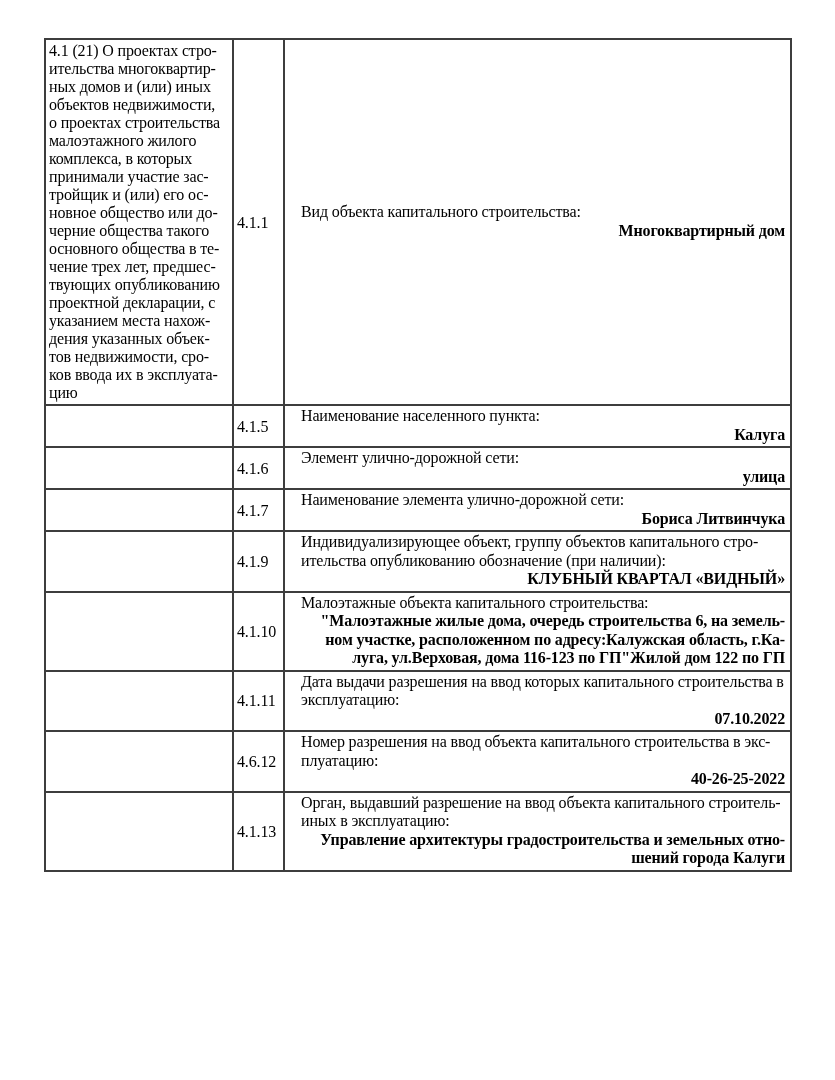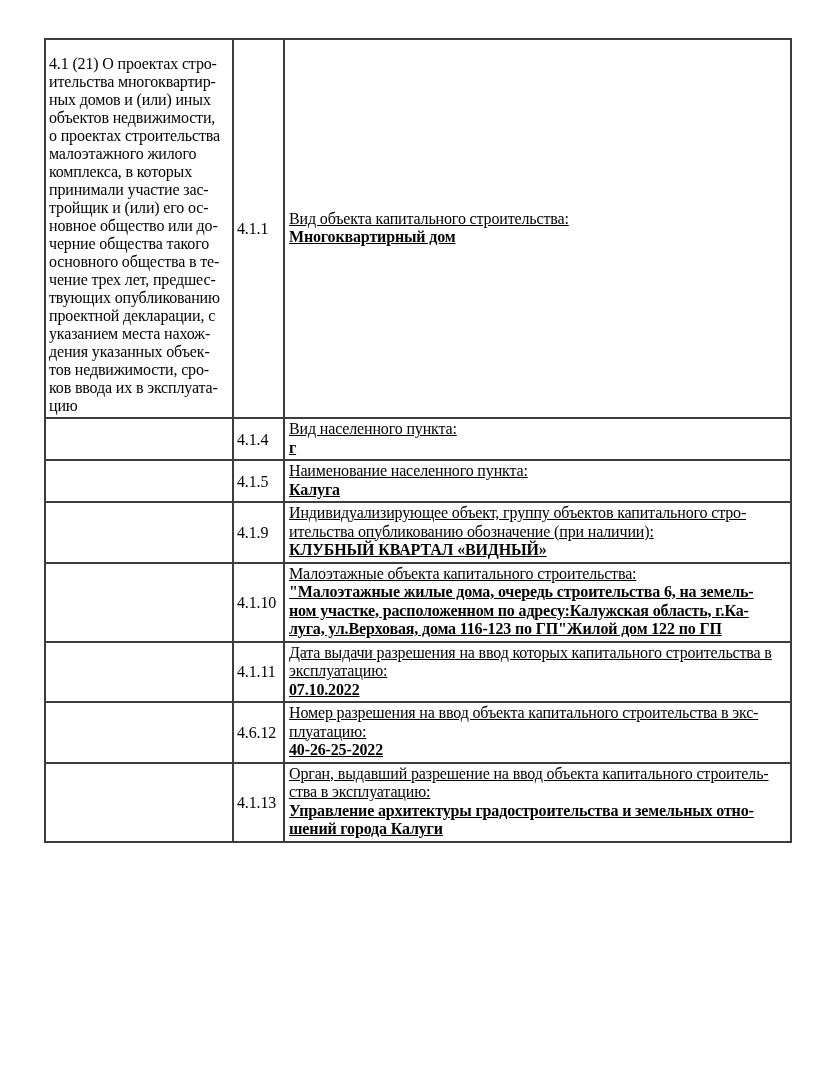--- a/index.html
+++ b/index.html
@@ -21,34 +21,33 @@
   td {
     border: 2px solid #3d3d3d;
     font-size: 16px;
     letter-spacing: -0.15px;
     vertical-align: middle;
     overflow: hidden;
   }
   td.desc {
     vertical-align: top;
     line-height: 18px;
-    padding: 15px 3px 2px 3px;
+    padding: 2px 3px 2px 3px;
     white-space: pre-line;
   }
   td.num {
     line-height: 19px;
     padding: 1px 2px 1px 3px;
   }
   td.content {
     line-height: 18.5px;
-    padding: 1px 5px 2px 4px;
-    text-decoration: underline;
+    padding: 1px 5px 2px 16px;
   }
   .label { white-space: pre-line; }
-  .value-line { white-space: pre-line; }
+  .value-line { white-space: pre-line; text-align: right; }
   .value-line .bold { font-weight: bold; }
   .value-line .plain { font-weight: normal; }
 </style>
 </head>
 <body>
 
 <table class="decl">
   <colgroup>
     <col style="width:188px">
     <col style="width:51px">
@@ -77,32 +76,40 @@
 ков ввода их в эксплуата-
 цию</td>
         <td class="num">4.1.1</td>
         <td class="content">
           <div class="label">Вид объекта капитального строительства:</div>
           <div class="value-line"><span class="bold">Многоквартирный дом</span></div>
         </td>
       </tr>
       <tr>
         <td class="desc"></td>
-        <td class="num">4.1.4</td>
+        <td class="num">4.1.5</td>
         <td class="content">
-          <div class="label">Вид населенного пункта:</div>
-          <div class="value-line"><span class="bold">г</span></div>
+          <div class="label">Наименование населенного пункта:</div>
+          <div class="value-line"><span class="bold">Калуга</span></div>
         </td>
       </tr>
       <tr>
         <td class="desc"></td>
-        <td class="num">4.1.5</td>
+        <td class="num">4.1.6</td>
         <td class="content">
-          <div class="label">Наименование населенного пункта:</div>
-          <div class="value-line"><span class="bold">Калуга</span></div>
+          <div class="label">Элемент улично-дорожной сети:</div>
+          <div class="value-line"><span class="bold">улица</span></div>
+        </td>
+      </tr>
+      <tr>
+        <td class="desc"></td>
+        <td class="num">4.1.7</td>
+        <td class="content">
+          <div class="label">Наименование элемента улично-дорожной сети:</div>
+          <div class="value-line"><span class="bold">Бориса Литвинчука</span></div>
         </td>
       </tr>
       <tr>
         <td class="desc"></td>
         <td class="num">4.1.9</td>
         <td class="content">
           <div class="label">Индивидуализирующее объект, группу объектов капитального стро-
 ительства опубликованию обозначение (при наличии):</div>
           <div class="value-line"><span class="bold">КЛУБНЫЙ КВАРТАЛ «ВИДНЫЙ»</span></div>
         </td>
@@ -133,19 +140,19 @@
           <div class="label">Номер разрешения на ввод объекта капитального строительства в экс-
 плуатацию:</div>
           <div class="value-line"><span class="bold">40-26-25-2022</span></div>
         </td>
       </tr>
       <tr>
         <td class="desc"></td>
         <td class="num">4.1.13</td>
         <td class="content">
           <div class="label">Орган, выдавший разрешение на ввод объекта капитального строитель-
-ства в эксплуатацию:</div>
+иных в эксплуатацию:</div>
           <div class="value-line"><span class="bold">Управление архитектуры градостроительства и земельных отно-
 шений города Калуги</span></div>
         </td>
       </tr>
     </tbody>
 </table>
 
 </body></html>

